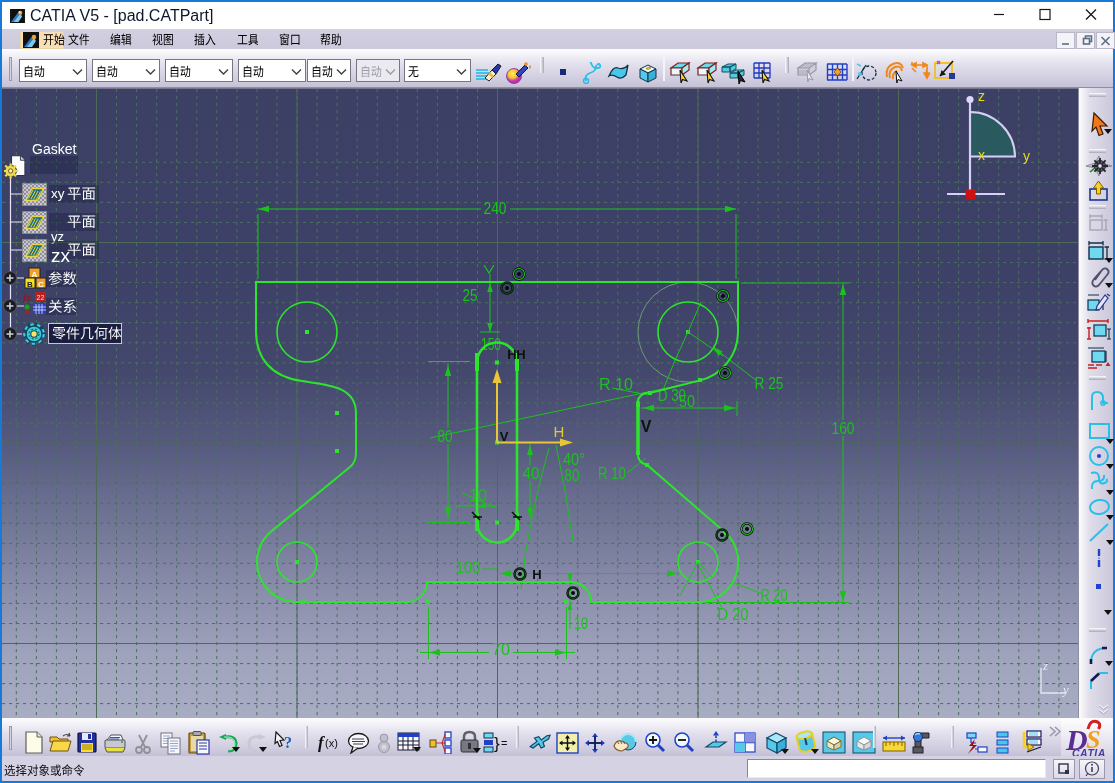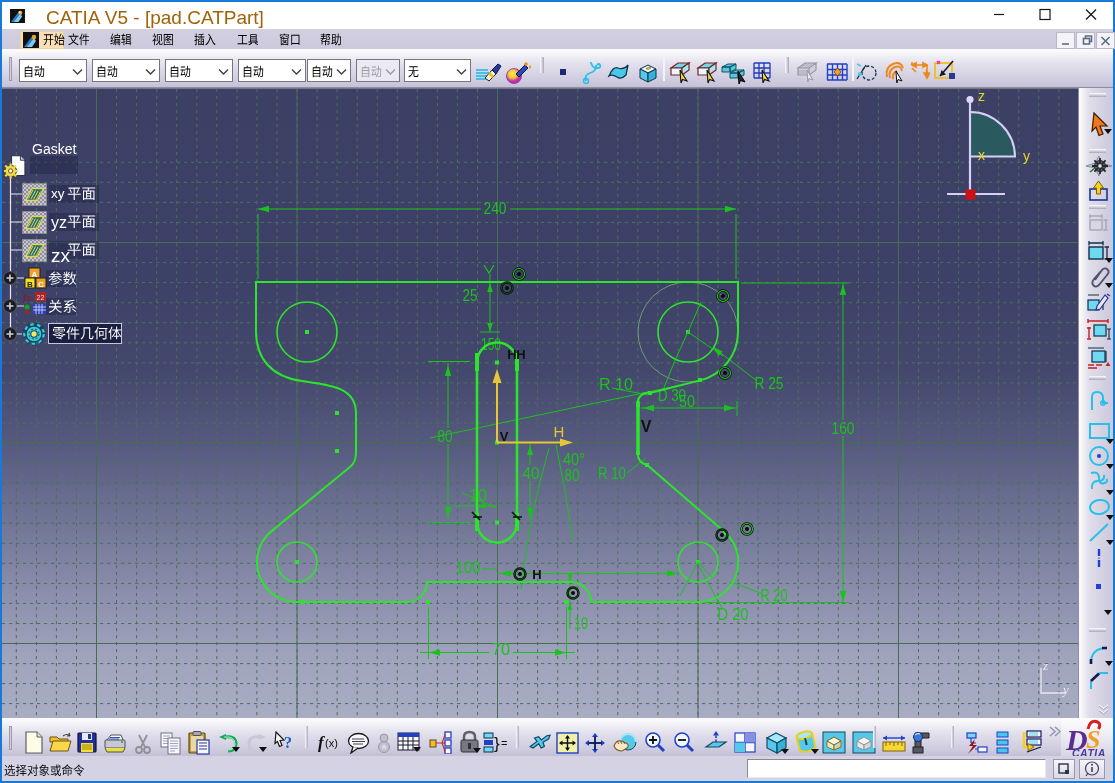--- a/index.html
+++ b/index.html
@@ -8,21 +8,21 @@
 <div class="abs" style="left:2px;top:2px;width:1111px;height:779px;background:#d6d4e4">
 
 <div class="abs" style="left:0;top:0;width:1111px;height:27px;background:#ffffff">
 <svg class="abs" style="left:8px;top:7px" width="15" height="14" viewBox="0 0 16 15">
 <rect width="16" height="15" fill="#10100f"></rect>
 <path d="M1,14 L10,2 L13,5 L6,14 Z" fill="#2878c8"></path>
 <path d="M4,14 L11,5 L13,8 L9,14 Z" fill="#7ec8e8"></path>
 <circle cx="11" cy="4" r="2.2" fill="#f0a030"></circle>
           <circle cx="10.4" cy="3.6" r="1.1" fill="#ffe9a0"></circle>
 </svg>
-<div class="abs" style="left:44px;top:5px;font-size:19px;color:#a16207">CATIA V5 - [pad.CATPart]</div>
+<div class="abs" style="left:28px;top:5px;font-size:16px;color:#0f172a">CATIA V5 - [pad.CATPart]</div>
 <svg class="abs" style="left:975px;top:0" width="136" height="27" viewBox="0 0 136 27">
 <line x1="17" y1="12.5" x2="27" y2="12.5" stroke="#171717" stroke-width="1.2"></line>
 <rect x="63" y="7.5" width="10" height="10" fill="none" stroke="#171717" stroke-width="1.2"></rect>
 <path d="M109,7.5 L119,17.5 M119,7.5 L109,17.5" stroke="#171717" stroke-width="1.3"></path>
 </svg>
 </div>
 <div class="abs" style="left:0;top:27px;width:1111px;height:22px;background:linear-gradient(#d3d0e2,#cbc8db)">
 <div class="abs" style="left:18px;top:2px;width:44px;height:18px;background:#f9dfb5;border:1px solid #ecd2a0"></div>
 <svg class="abs" style="left:20.5px;top:3px" width="16" height="16" viewBox="0 0 16 16">
 <rect width="16" height="16" fill="#10100f"></rect>
@@ -420,21 +420,21 @@
         </svg>
 <div class="abs" style="left:28px;top:67px;width:48px;height:18px;background:rgba(24,28,62,0.38)"></div>
 <div class="abs" style="left:30px;top:52px;font-size:14px;color:#fff">Gasket</div>
 <div class="abs" style="left:47px;top:96px;width:50px;height:18px;background:rgba(24,28,62,0.38)"></div>
 <div class="abs" style="left:49px;top:97px;font-size:13.5px;color:#fff">xy</div>
 <svg style="position:absolute;left:65px;top:97px" width="29.0" height="14.5" viewBox="0 -880 2000 1000" fill="#ffffff">
           <path transform="translate(0,0) scale(1,-1)" d="M105 773H893V698H105ZM52 348H949V273H52ZM174 630 242 650Q262 614 281 573Q300 532 315 492Q331 453 337 424L266 399Q259 429 245 469Q230 508 212 551Q194 593 174 630ZM755 655 834 633Q816 592 795 549Q773 506 752 466Q731 426 711 396L646 417Q665 449 686 490Q706 532 724 575Q742 619 755 655ZM459 744H537V-79H459Z"></path>
           <path transform="translate(1000,0) scale(1,-1)" d="M355 395H630V334H355ZM355 221H632V160H355ZM150 43H856V-27H150ZM104 576H896V-80H820V506H176V-80H104ZM320 533H389V10H320ZM601 533H670V13H601ZM450 741 538 720Q522 670 506 617Q490 564 475 526L407 546Q415 573 424 607Q432 641 440 676Q447 712 450 741ZM58 774H945V702H58Z"></path>
         </svg>
 <div class="abs" style="left:47px;top:124px;width:50px;height:18px;background:rgba(24,28,62,0.38)"></div>
-<div class="abs" style="left:49px;top:125px;font-size:16px;color:#fff">yz</div>
+<div class="abs" style="left:49px;top:140px;font-size:13px;color:#fff">yz</div>
 <svg style="position:absolute;left:65px;top:125px" width="29.0" height="14.5" viewBox="0 -880 2000 1000" fill="#ffffff">
           <path transform="translate(0,0) scale(1,-1)" d="M105 773H893V698H105ZM52 348H949V273H52ZM174 630 242 650Q262 614 281 573Q300 532 315 492Q331 453 337 424L266 399Q259 429 245 469Q230 508 212 551Q194 593 174 630ZM755 655 834 633Q816 592 795 549Q773 506 752 466Q731 426 711 396L646 417Q665 449 686 490Q706 532 724 575Q742 619 755 655ZM459 744H537V-79H459Z"></path>
           <path transform="translate(1000,0) scale(1,-1)" d="M355 395H630V334H355ZM355 221H632V160H355ZM150 43H856V-27H150ZM104 576H896V-80H820V506H176V-80H104ZM320 533H389V10H320ZM601 533H670V13H601ZM450 741 538 720Q522 670 506 617Q490 564 475 526L407 546Q415 573 424 607Q432 641 440 676Q447 712 450 741ZM58 774H945V702H58Z"></path>
         </svg>
 <div class="abs" style="left:47px;top:152px;width:50px;height:18px;background:rgba(24,28,62,0.38)"></div>
 <div class="abs" style="left:49px;top:156px;font-size:19px;color:#fff">zx</div>
 <svg style="position:absolute;left:65px;top:153px" width="29.0" height="14.5" viewBox="0 -880 2000 1000" fill="#ffffff">
           <path transform="translate(0,0) scale(1,-1)" d="M105 773H893V698H105ZM52 348H949V273H52ZM174 630 242 650Q262 614 281 573Q300 532 315 492Q331 453 337 424L266 399Q259 429 245 469Q230 508 212 551Q194 593 174 630ZM755 655 834 633Q816 592 795 549Q773 506 752 466Q731 426 711 396L646 417Q665 449 686 490Q706 532 724 575Q742 619 755 655ZM459 744H537V-79H459Z"></path>
           <path transform="translate(1000,0) scale(1,-1)" d="M355 395H630V334H355ZM355 221H632V160H355ZM150 43H856V-27H150ZM104 576H896V-80H820V506H176V-80H104ZM320 533H389V10H320ZM601 533H670V13H601ZM450 741 538 720Q522 670 506 617Q490 564 475 526L407 546Q415 573 424 607Q432 641 440 676Q447 712 450 741ZM58 774H945V702H58Z"></path>
         </svg>

